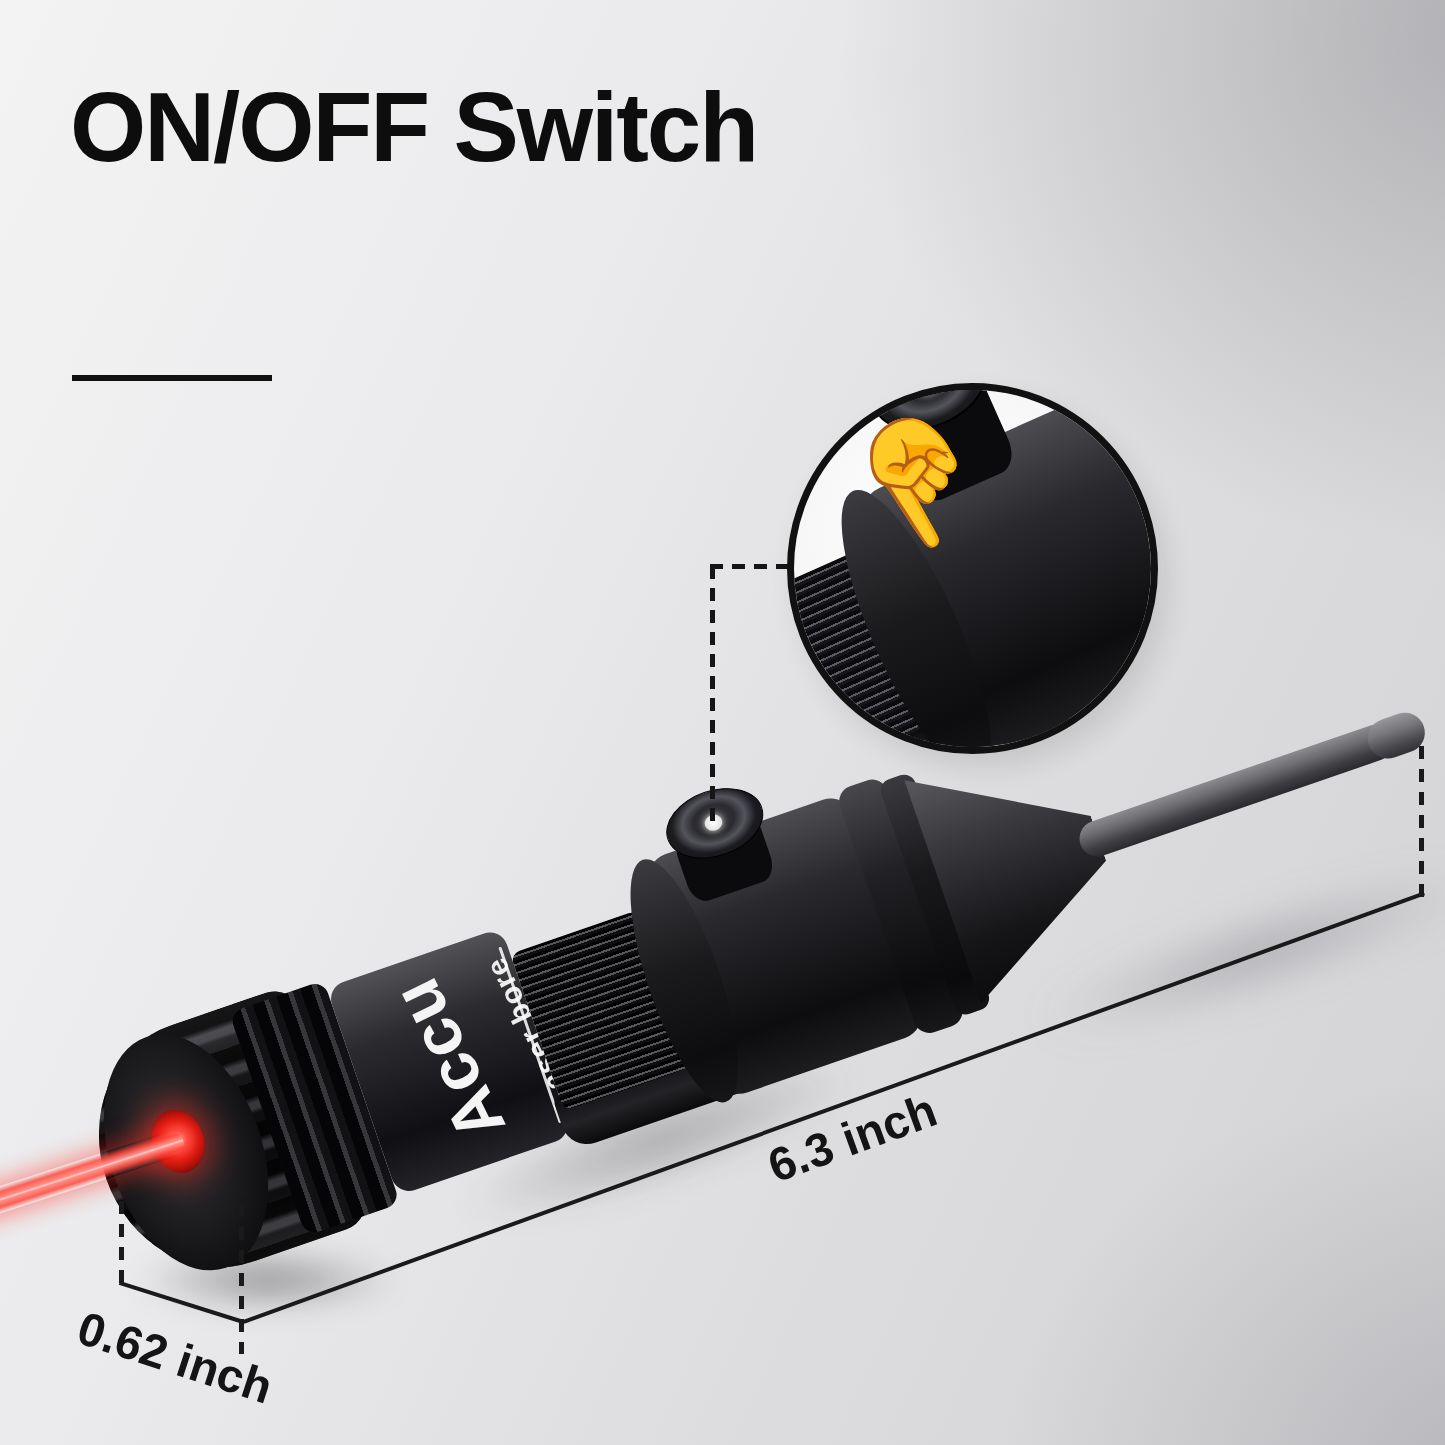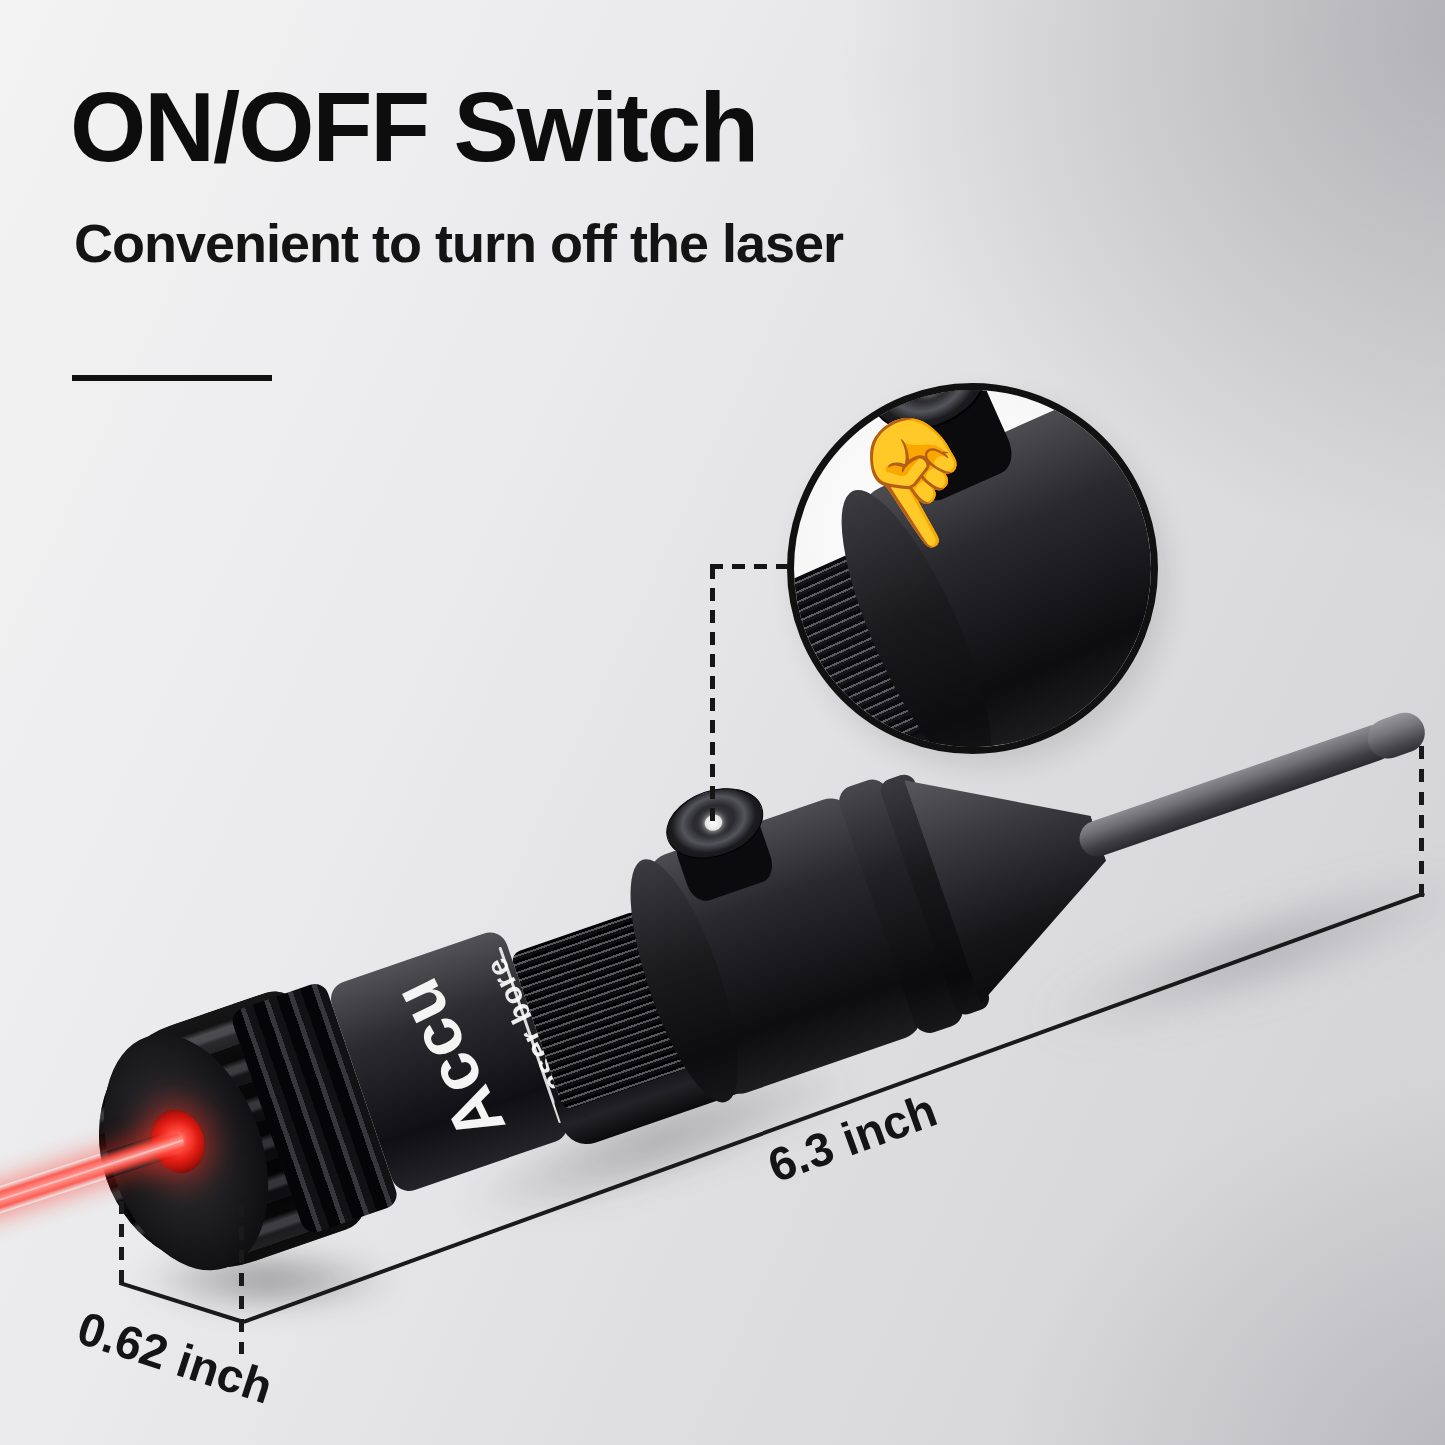--- a/index.html
+++ b/index.html
@@ -113,21 +113,20 @@
   .hand{left:52px;top:16px;width:150px;height:150px;display:flex;align-items:center;justify-content:center;
     font-size:118px;color:#131313;transform:rotate(148deg);line-height:1;}
 </style>
 </head>
 <body>
 
 <div class="page">
 
   <div class="abs title">ON/OFF Switch</div>
   <div class="abs subtitle">
-    <div>Convenient to turn off the laser</div>
   </div>
   <div class="abs underline-bar"></div>
 
   <div class="abs shadow shadow-cap"></div>
   <div class="abs shadow shadow-body"></div>
   <div class="abs shadow shadow-rod"></div>
 
   <div class="abs device">
     <div class="abs cap"></div>
     <div class="abs cap-flutes"></div>

